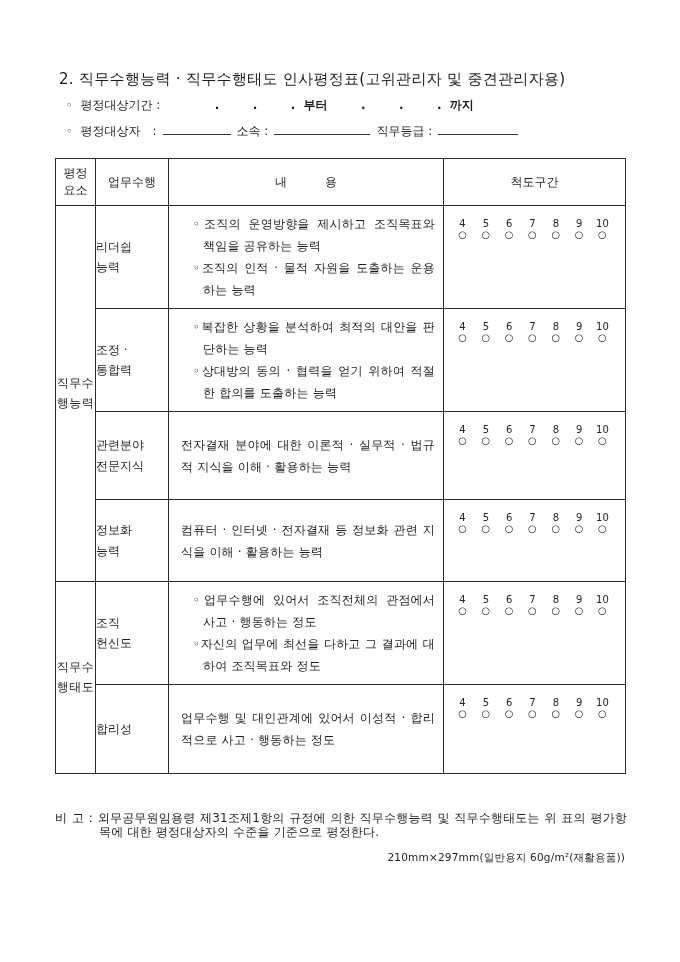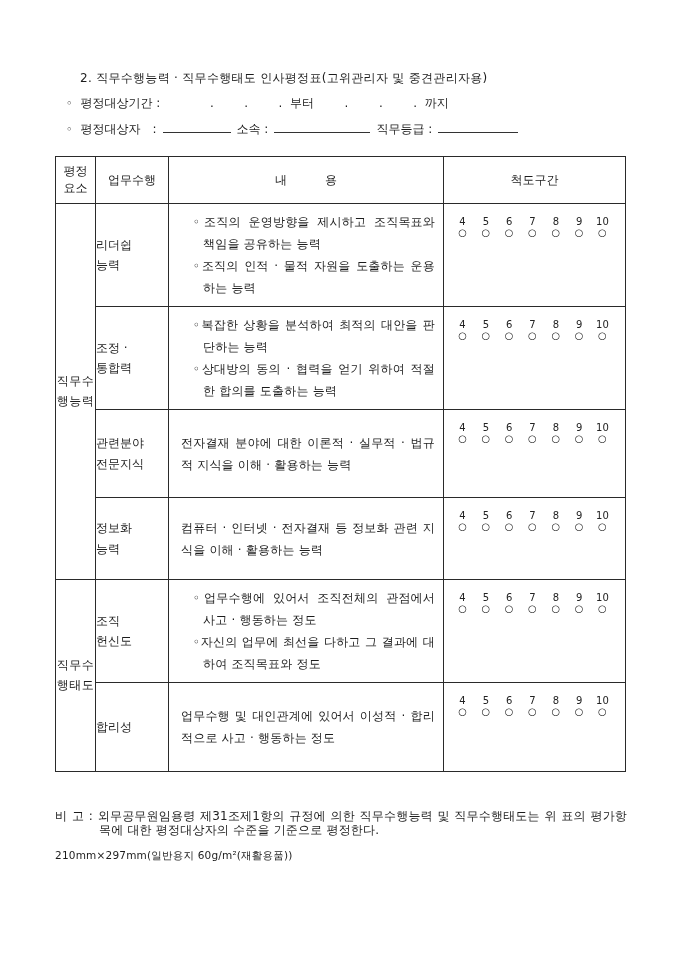--- a/index.html
+++ b/index.html
@@ -8,35 +8,35 @@
     width: 680px; height: 962px;
     font-family: "DejaVu Sans", sans-serif;
     color: #1c1c1c;
     position: relative;
     overflow: hidden;
   }
   .page { position: absolute; top: 0; left: 0; width: 680px; height: 962px; padding: 70px 0 0 0; }
 
   
   .doc-title {
-    margin-left: 80px;
-    font-size: 12px;
+    margin-left: 59px;
+    font-size: 15px;
     letter-spacing: 0.3px;
     white-space: pre;
   }
   .head-line {
     margin-left: 66px;
     margin-top: 8px;
     font-size: 12px;
     white-space: pre;
     display: flex;
     align-items: baseline;
   }
   .bullet { font-size: 11px; margin-right: 8px; }
-  .pre { white-space: pre; }
+  .pre { white-space: pre; font-weight: bold; }
   .blank {
     display: inline-block;
     border-bottom: 1px solid #333;
     height: 13px;
     vertical-align: baseline;
     margin: 0 6px;
   }
   .blank.w-name  { width: 68px; }
   .blank.w-affil { width: 96px; }
   .blank.w-grade { width: 80px; }
@@ -117,21 +117,21 @@
     line-height: 14px;
     text-align: justify;
     padding-left: 44px;
     text-indent: -44px;
     letter-spacing: 0.2px;
   }
   .paper-spec {
     width: 570px;
     margin: 12px 0 0 55px;
     font-size: 10.5px;
-    text-align: left;
+    text-align: right;
     letter-spacing: 0.2px;
   }
 </style>
 </head>
 <body>
 
 <div class="page">
 
   <div class="doc-title">2. 직무수행능력 · 직무수행태도 인사평정표(고위관리자 및 중견관리자용)</div>
 

